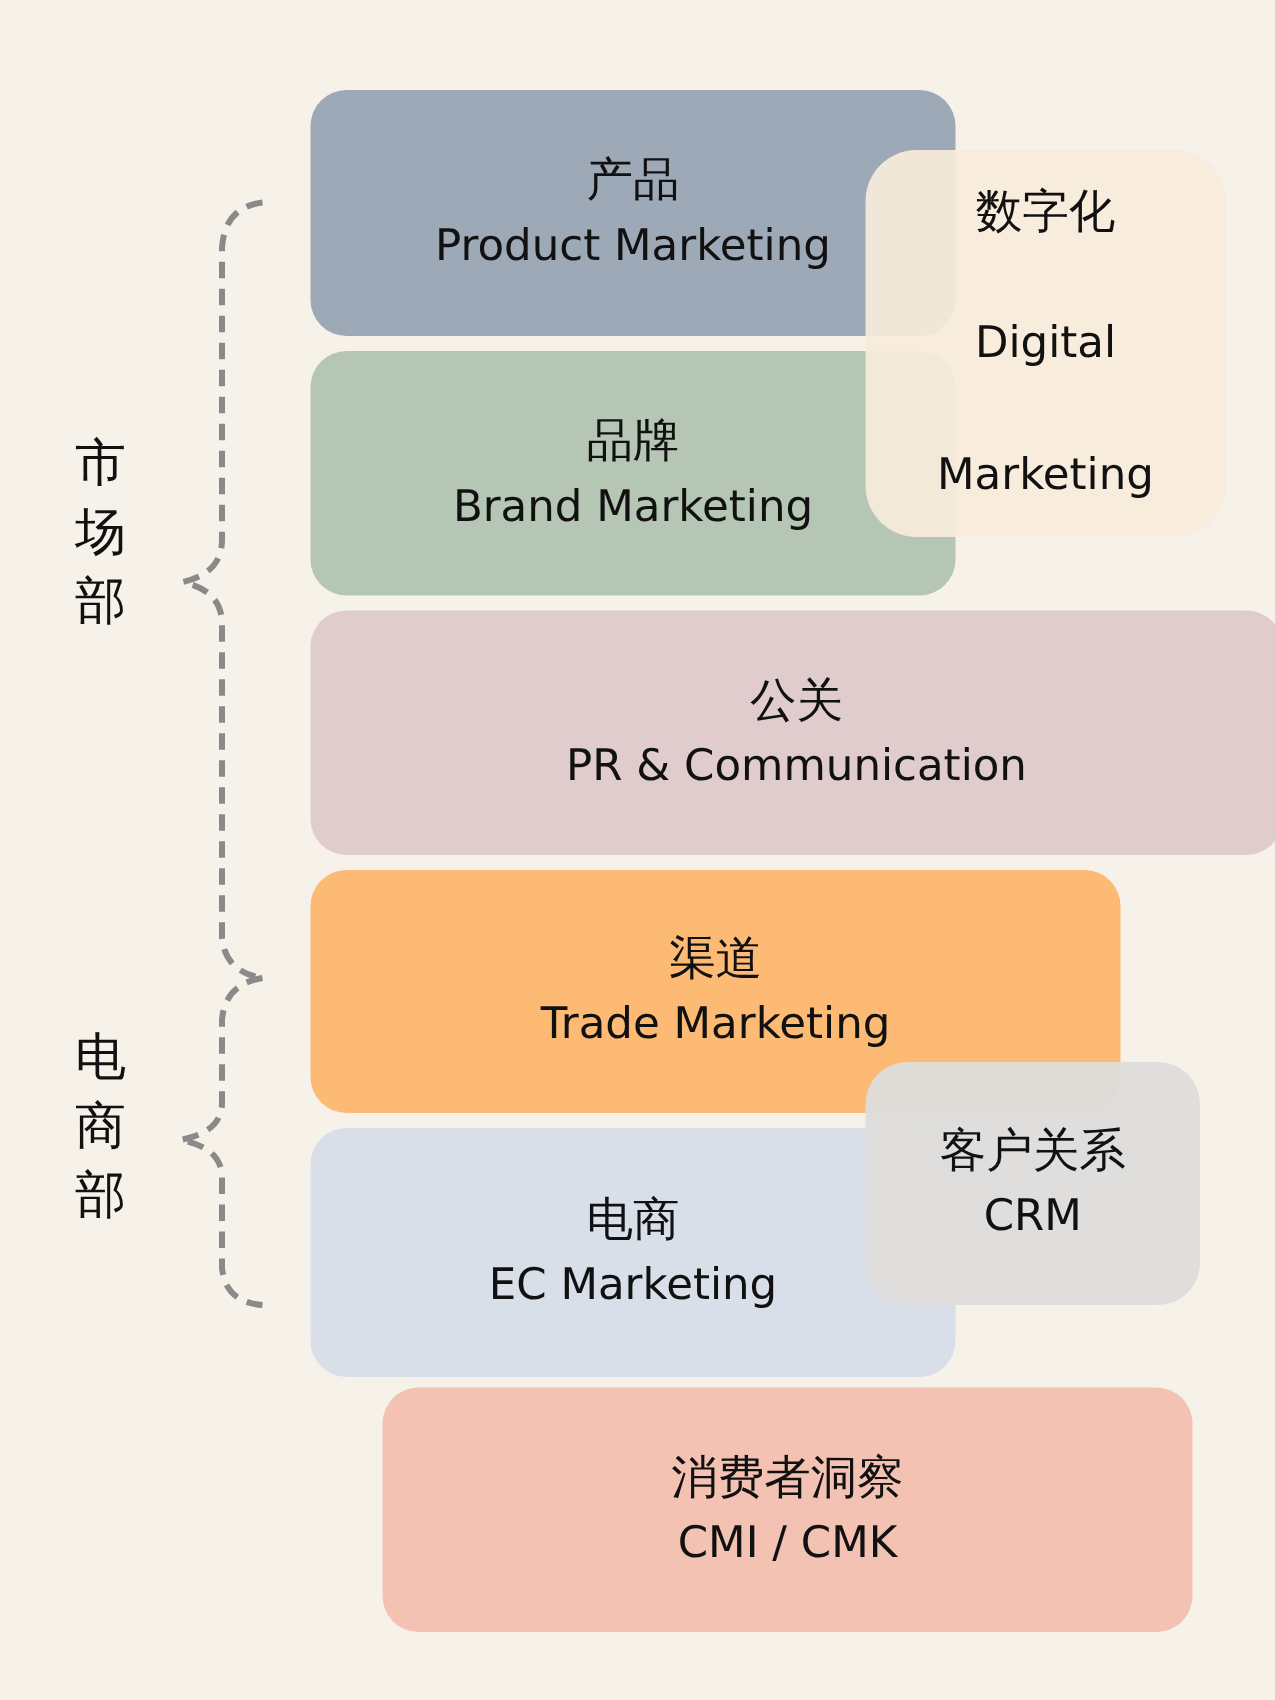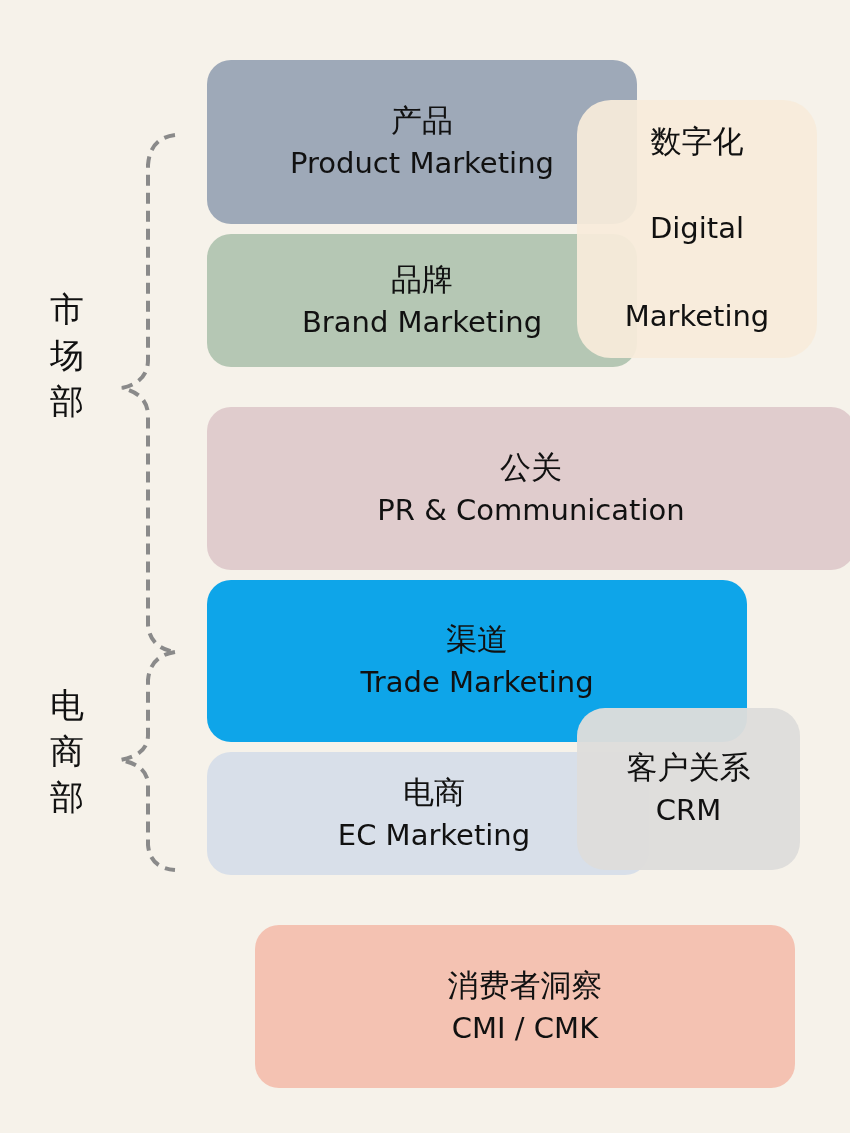--- a/index.html
+++ b/index.html
@@ -28,33 +28,33 @@
 <div class="dept" style="left:47px; top:682px;">
   <div>电</div>
   <div>商</div>
   <div>部</div>
 </div>
 
 <div class="box" style="left:207px; top:60px; width:430px; height:164px; background:#9ea9b8;">
   <div class="cn">产品</div>
   <div class="en">Product Marketing</div>
 </div>
-<div class="box" style="left:207px; top:234px; width:430px; height:133px; background:#b5c7b4;">
+<div class="box" style="left:207px; top:234px; width:430px; height:163px; background:#b5c7b4;">
   <div class="cn">品牌</div>
   <div class="en">Brand Marketing</div>
 </div>
 <div class="box" style="left:207px; top:407px; width:648px; height:163px; background:#e0cccd;">
   <div class="cn">公关</div>
   <div class="en">PR &amp; Communication</div>
 </div>
-<div class="box" style="left:207px; top:580px; width:540px; height:162px; background:#0ea5e9;">
+<div class="box" style="left:207px; top:580px; width:540px; height:162px; background:#fdba74;">
   <div class="cn">渠道</div>
   <div class="en">Trade Marketing</div>
 </div>
-<div class="box" style="left:207px; top:752px; width:430px; height:123px; background:#d8dfe9;padding-left:12px;">
+<div class="box" style="left:207px; top:752px; width:430px; height:166px; background:#d8dfe9;">
   <div class="cn">电商</div>
   <div class="en">EC Marketing</div>
 </div>
 <div class="box" style="left:207px; top:925px; width:540px; height:163px; background:#f4c2b2;margin-left:48px;">
   <div class="cn">消费者洞察</div>
   <div class="en">CMI / CMK</div>
 </div>
 
 <div class="box" style="left:577px; top:100px; width:240px; height:258px; background:rgba(248,236,218,0.93); border-radius:34px;gap:44px;">
   <div class="cn">数字化</div>

